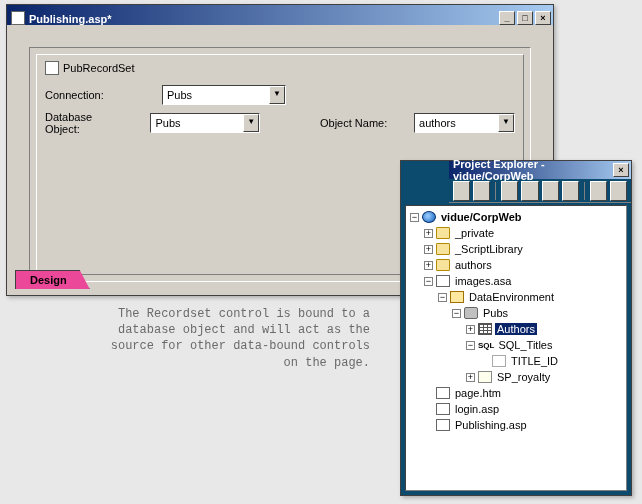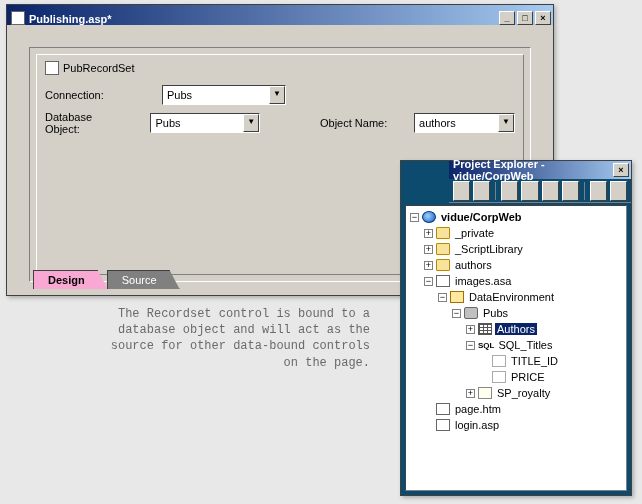--- a/index.html
+++ b/index.html
@@ -106,21 +106,21 @@
     font-size: 11px;
     border: 1px solid #404040;
     border-bottom:none;
     margin-right:-1px;
     background:#808080; color:#fff;
     clip-path: polygon(0 0, calc(100% - 10px) 0, 100% 100%, 0 100%);
     padding-right: 22px;
     cursor:pointer;
   }
   .tab.active {
-    background:#f9a8d4; color:#000; font-weight:bold;margin-left:18px;
+    background:#ec4899; color:#000; font-weight:bold;
   }
 
   
   .caption {
     position:absolute;
     left: 110px; top: 306px; width: 260px;
     font-family: "Courier New", monospace;
     font-size: 12px;
     color: #6a6a6a;
     line-height: 1.35;
@@ -233,21 +233,20 @@
         <div class="combo w2">
           <span class="combo-value">authors</span>
           <div class="combo-btn">▼</div>
         </div>
       </div>
     </div>
   </div>
 
   <div class="tabs">
     <div class="tab active">Design</div>
-    <div class="tab">Source</div>
   </div>
 </div>
 
 <div class="caption">The Recordset control is bound to a database object and will act as the source for other data-bound controls on the page.</div>
 
 <div class="pe-window">
   <div class="pe-title">
     <span class="title-text">Project Explorer - vidue/CorpWeb</span>
     <div class="winbtn">×</div>
   </div>
@@ -330,39 +329,39 @@
       <span class="lbl">SQL_Titles</span>
     </div>
 
     <div class="tn">
       <span class="spacer" style="width:84px"></span>
       <span class="nicon field"></span>
       <span class="lbl">TITLE_ID</span>
     </div>
 
 
-    <div class="tn">
-      <span class="spacer" style="width:84px"></span>
-      <span class="nicon field"></span>
-      <span class="lbl">PRICE</span>
-    </div>
 
     <div class="tn">
       <span class="spacer" style="width:58px"></span>
       <span class="expander">+</span>
       <span class="nicon sql"></span>
       <span class="lbl">SP_royalty</span>
     </div>
 
     <div class="tn">
       <span class="spacer" style="width:28px"></span>
       <span class="nicon file"></span>
       <span class="lbl">page.htm</span>
     </div>
 
     <div class="tn">
       <span class="spacer" style="width:28px"></span>
       <span class="nicon file"></span>
       <span class="lbl">login.asp</span>
     </div>
 
+    <div class="tn">
+      <span class="spacer" style="width:28px"></span>
+      <span class="nicon file"></span>
+      <span class="lbl">Publishing.asp</span>
+    </div>
   </div>
 </div>
 
 </body></html>

